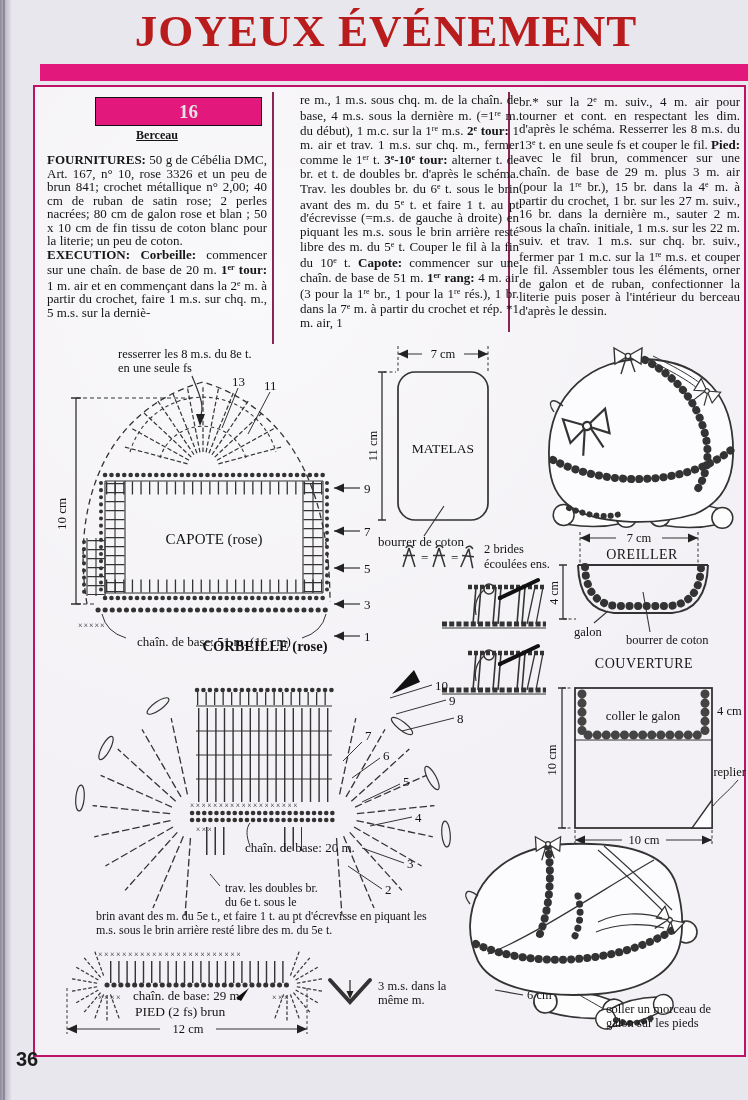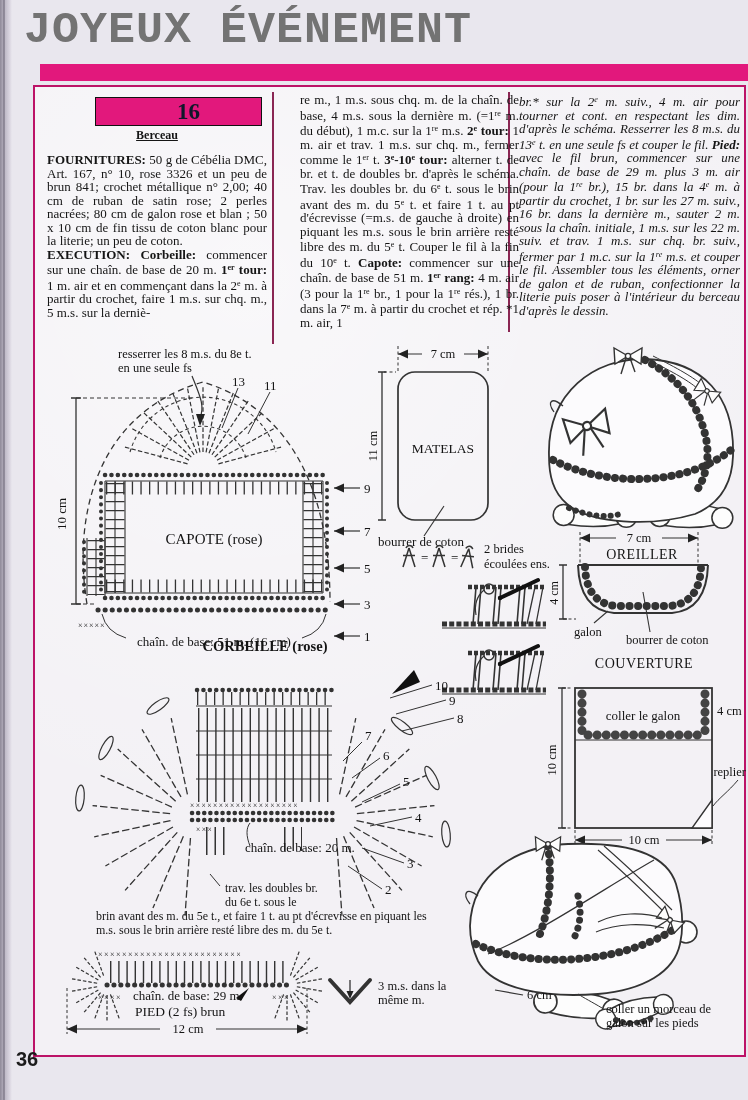--- a/index.html
+++ b/index.html
@@ -1,36 +1,36 @@
 <!DOCTYPE html>
 <html><head>
 <meta charset="utf-8">
 <style>
   html,body{margin:0;padding:0;}
   #page{position:relative;width:748px;height:1100px;background:#e9e7ee;overflow:hidden;
         font-family:"Liberation Serif",serif;color:#151515;}
   #scan-edge{position:absolute;left:0;top:0;width:12px;height:1100px;
       background:linear-gradient(90deg,#8f8a99 0%,#b9b4c2 35%,#d9d5e0 80%,#e9e7ee 100%);}
   #scan-edge-line{position:absolute;left:3px;top:0;width:2px;height:1100px;background:#6e6878;opacity:.55;}
-  #magazine-title{position:absolute;left:24px;right:0;top:5px;text-align:left;
-      font-size:45px;font-weight:600;letter-spacing:1px;color:#737373;font-family:Liberation Mono, monospace;}
+  #magazine-title{position:absolute;left:24px;right:0;top:5px;text-align:center;
+      font-size:45px;font-weight:600;letter-spacing:1px;color:#b91c1c;}
   #header-bar{position:absolute;left:40px;top:64px;width:708px;height:17px;background:#e2187c;}
   #content-box{position:absolute;left:33px;top:85px;width:709px;height:968px;
       border:2.5px solid #bc1367;background:#f3f1f5;
       background-image:radial-gradient(circle at 30% 20%, rgba(255,255,255,.5), rgba(0,0,0,0) 60%);}
   .divider{position:absolute;width:2px;background:#8a2653;}
   #pattern-number-box{position:absolute;left:95px;top:97px;width:165px;height:27px;background:#e2187c;
       border:1.6px solid #111;display:flex;align-items:center;justify-content:center;}
-  #pattern-number{color:#0f172a;font-weight:bold;font-size:23px;margin-left:20px;}
+  #pattern-number{color:#e5e5e5;font-weight:bold;font-size:19px;margin-left:20px;}
   #pattern-name{position:absolute;left:47px;top:128px;width:220px;text-align:center;
       font-weight:bold;font-size:12px;text-decoration:underline;}
   .col{position:absolute;font-size:13px;line-height:13.5px;text-align:justify;}
   #col1{left:47px;top:153px;width:220px;}
   #col2{left:300px;top:93px;width:219px;}
-  #col3{left:519px;top:93px;width:221px;font-style:italic;}
+  #col3{left:519px;top:93px;width:221px;}
   #page-number{position:absolute;left:16px;top:1048px;font-family:"Liberation Sans",sans-serif;
       font-weight:bold;font-size:20px;color:#1c1c1c;}
   svg{position:absolute;overflow:visible;}
   svg text{font-family:"Liberation Serif",serif;fill:#141414;}
   .d{stroke:#333;fill:none;}
 </style>
 </head>
 <body>
 
 <div id="page">

